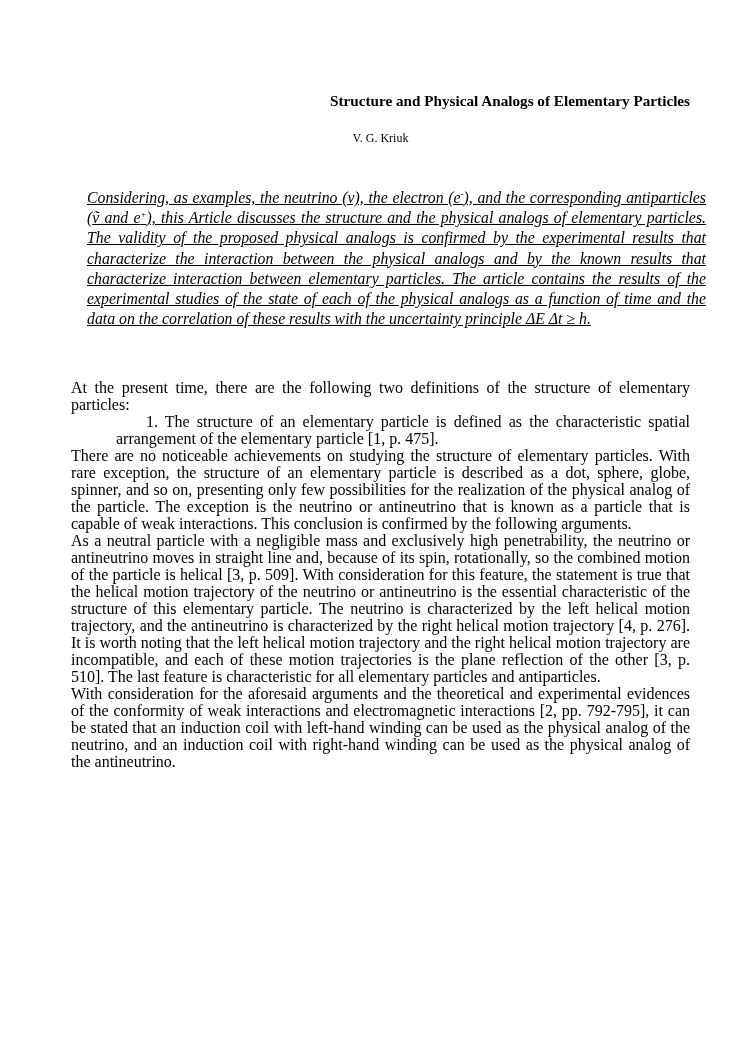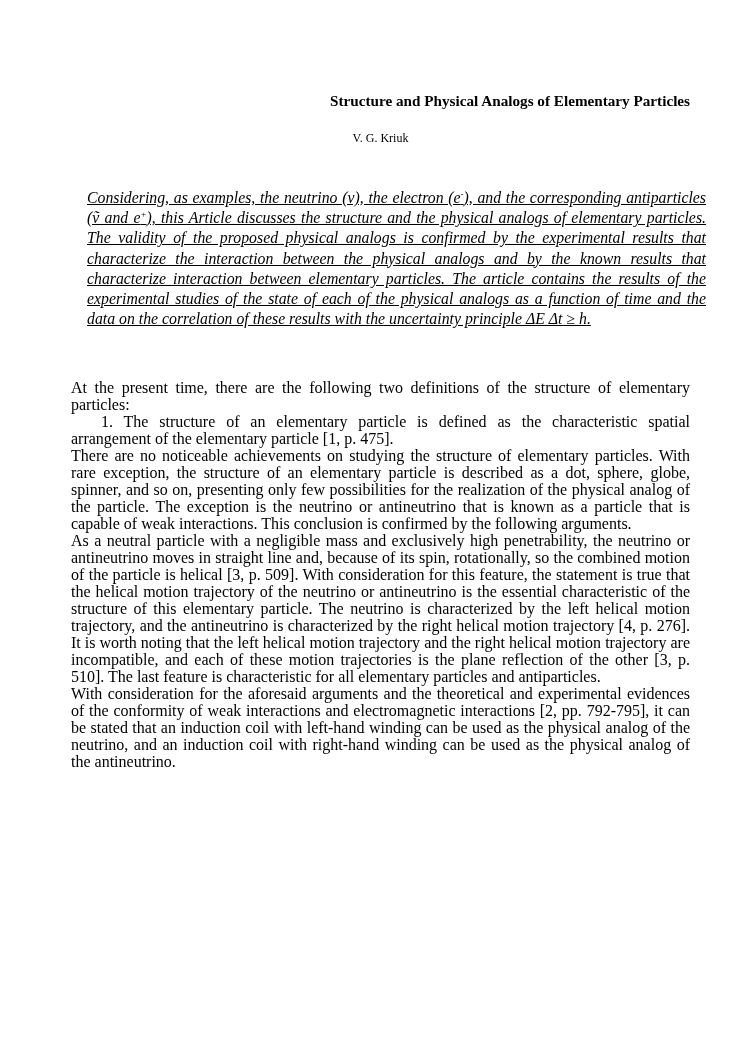--- a/index.html
+++ b/index.html
@@ -61,20 +61,21 @@
       width: 619px;
       font-size: 16px;
       line-height: 17px;
       text-align: justify;
     }
     .body p {
       margin: 0;
     }
     .body p.indent {
       text-indent: 30px;
+      margin-left: 45px;
     }
     sup {
       font-size: 9px;
       line-height: 0;
       vertical-align: 6px;
     }
   </style>
 </head>
 <body>
 

